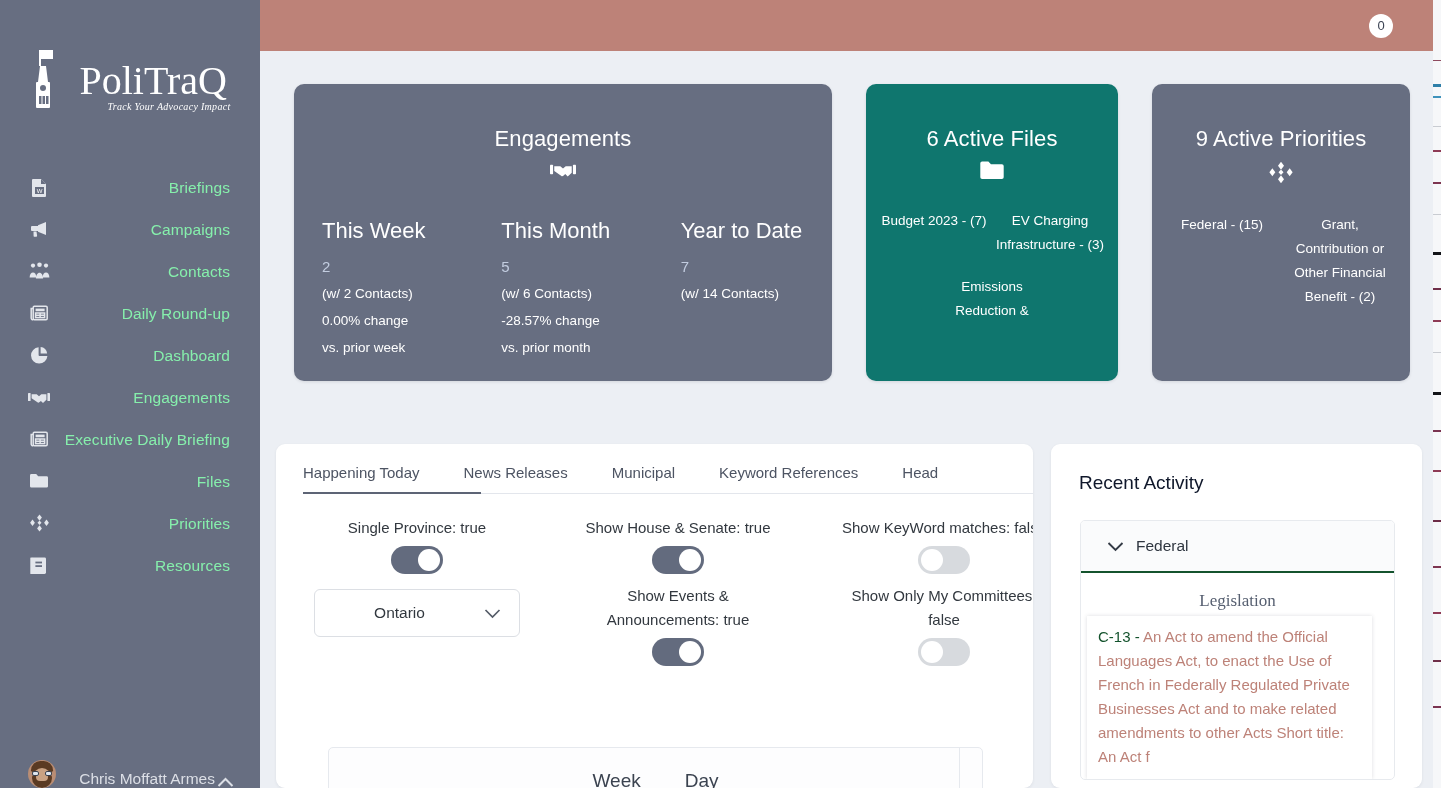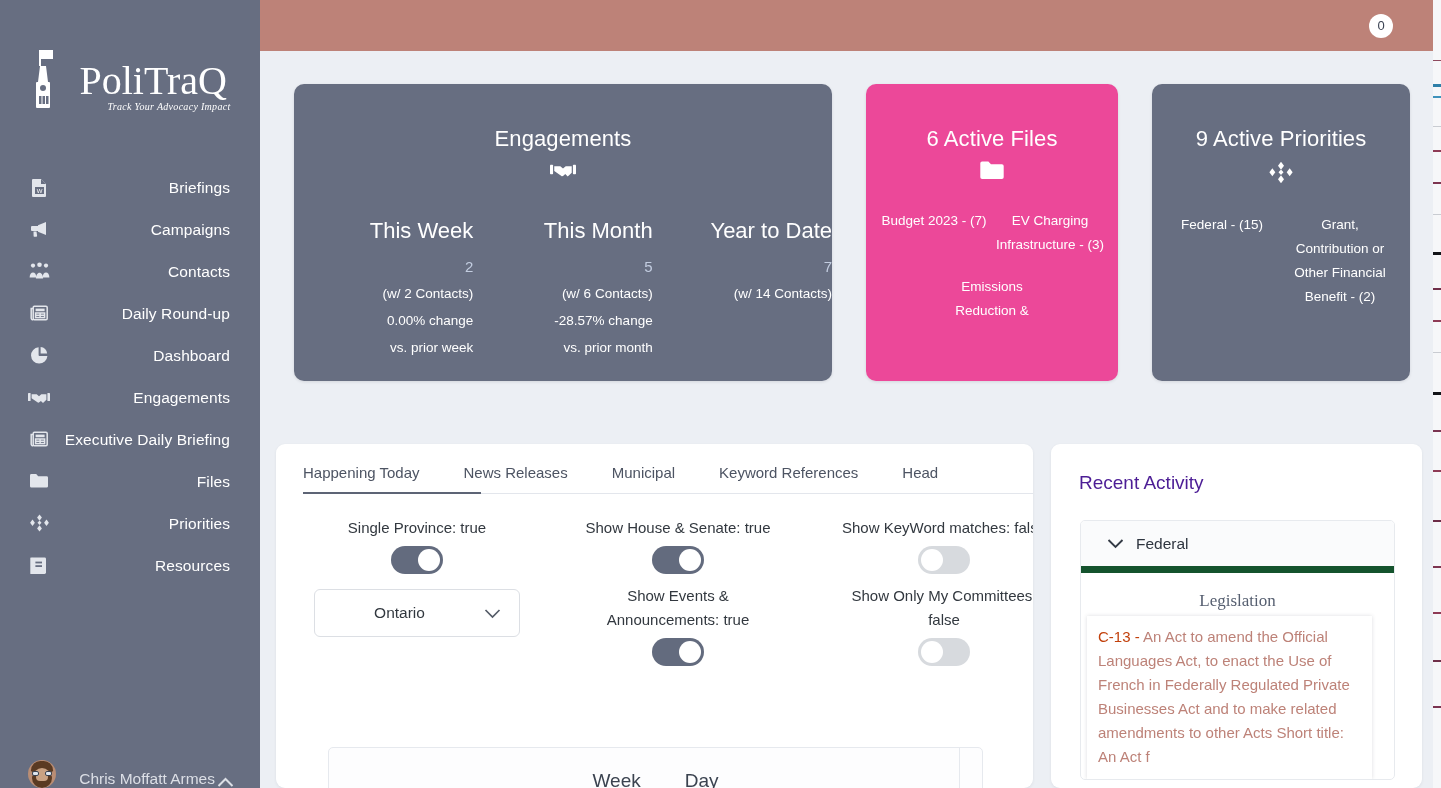--- a/index.html
+++ b/index.html
@@ -55,21 +55,21 @@
     width: 22px; height: 22px; flex: 0 0 22px;
     display: flex; align-items: center; justify-content: center;
     color: #e3e6ec;
   }
   .nav-icon svg { display: block; }
   .nav-label {
     flex: 1;
     text-align: right;
     font-size: 15.5px;
     line-height: 21px;
-    color: #ffffff;
+    color: #86efac;
     letter-spacing: 0.1px;
   }
 
   .user-row {
     position: absolute; left: 0; bottom: 0;
     width: 260px; height: 48px;
     display: flex; align-items: flex-end;
     padding: 0 26px 0 28px;
     cursor: pointer;
   }
@@ -117,33 +117,33 @@
     align-items: flex-start;
   }
   .card {
     border-radius: 10px;
     color: #ffffff;
     position: relative;
     overflow: hidden;
     box-shadow: 0 1px 3px rgba(40,45,60,0.12);
   }
   .card-slate { background: #676e81; }
-  .card-rose  { background: #ec4899; }
+  .card-rose  { background: #0f766e; }
   .card-engagements { width: 538px; height: 297px; }
   .card-files   { width: 252px; height: 297px; }
   .card-priorities { width: 258px; height: 297px; }
 
   .card-title {
     text-align: center; font-size: 22px; font-weight: 400;
     padding-top: 42px; letter-spacing: 0.1px;
   }
   .card-ico { display: flex; justify-content: center; margin-top: 8px; color: #fff; }
 
   .eng-cols { display: flex; margin-top: 39px; }
-  .eng-col { flex: 1; text-align: right; margin-left: 28px; }
+  .eng-col { flex: 1; text-align: left; margin-left: 28px; }
   .eng-head { font-size: 22px; line-height: 26px; }
   .eng-num  { font-size: 15px; color: #c3cde0; margin-top: 14px; }
   .eng-sub  { font-size: 13.5px; margin-top: 11px; }
   .eng-chg  { font-size: 13.5px; margin-top: 12px; }
   .eng-vs   { font-size: 13.5px; margin-top: 12px; }
 
   .mini-grid {
     display: flex; flex-wrap: wrap;
     margin-top: 28px; padding: 0 12px;
     justify-content: center;
@@ -235,51 +235,51 @@
     display: flex; align-items: center; justify-content: center;
   }
   .seg-inner { display: flex; gap: 44px; padding-top: 22px; }
   .seg-btn { font-size: 19px; color: #3b4350; cursor: pointer; }
   .seg-div {
     position: absolute; top: 0; bottom: 0; left: 630px;
     width: 1px; background: #e6e9ee;
   }
 
   .panel-title {
-    font-size: 19px; color: #4c1d95;
+    font-size: 19px; color: #0f172a;
     padding: 28px 0 0 28px;
   }
   .accordion {
     margin: 26px 27px 0 29px;
     border: 1px solid #e7eaee; border-radius: 5px;
     overflow: hidden;
   }
   .acc-head {
     height: 52px; background: #fafbfc;
     display: flex; align-items: center; gap: 12px;
     padding-left: 26px; cursor: pointer;
-    border-bottom: 7px solid #14532d;
+    border-bottom: 2px solid #14532d;
   }
   .acc-caret { color: #343b46; display: flex; }
   .acc-label { font-size: 15.5px; color: #2f3640; }
   .acc-body { padding: 18px 0 0 0; }
   .acc-section-title {
     text-align: center;
     font-family: "Liberation Serif", serif;
     font-size: 17px; color: #565f70;
   }
   .activity-card {
     margin: 5px 22px 0 6px;
     background: #ffffff;
     box-shadow: 0 0 4px rgba(40,45,60,0.16);
     padding: 9px 11px 10px 11px;
     font-size: 15px; line-height: 24px;
     cursor: pointer;
   }
-  .act-code { color: #c2410c; }
+  .act-code { color: #14532d; }
   .act-link { color: #bd8278; }
 
   
   .edge-sliver {
     position: absolute; right: 0; top: 0;
     width: 8px; height: 788px;
     background: #f6f7f9;
     overflow: hidden;
   }
   .edge-sliver i {

